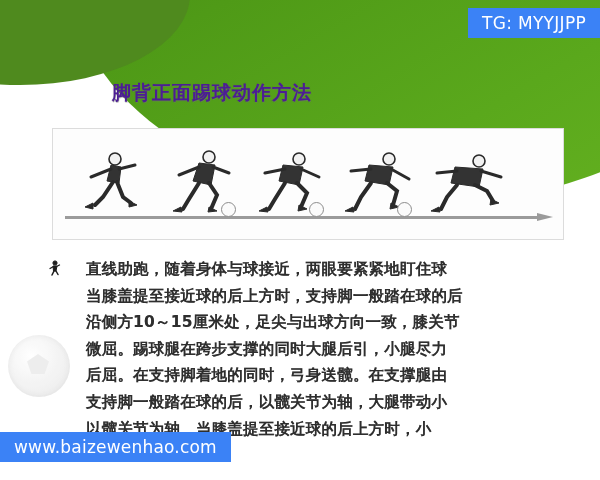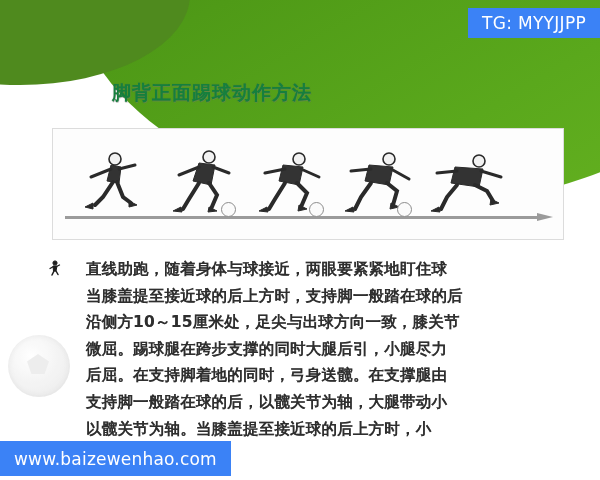--- a/index.html
+++ b/index.html
@@ -109,21 +109,21 @@
 
   
   .slide-title {
     position: absolute;
     left: 112px;
     top: 80px;
     font-family: Liberation Mono, monospace;
     font-size: 19px;
     font-weight: bold;
     letter-spacing: 1px;
-    color: #15803d;
+    color: #4c1d95;
     text-shadow: 0 0 1px rgba(90,90,90,0.55), 0.5px 0.5px 0 rgba(120,120,120,0.4);
     white-space: nowrap;
     filter: blur(0.25px);
   }
 
   
   .figure-panel {
     position: absolute;
     left: 52px;
     top: 128px;
@@ -225,23 +225,23 @@
   .wm-top {
     right: 0;
     top: 8px;
     height: 30px;
     padding: 0 14px;
     font-size: 17px;
     letter-spacing: 0.3px;
   }
   .wm-bottom {
     left: 0;
-    bottom: 4px;
-    height: 19px;
-    padding: 8px 14px;
+    bottom: 18px;
+    height: 30px;
+    padding: 0 14px;
     font-size: 17px;
     letter-spacing: 0.2px;
   }
   .bottom-strip {
     position: absolute;
     left: 0;
     right: 0;
     bottom: 0;
     height: 17px;
     background: #ffffff;

